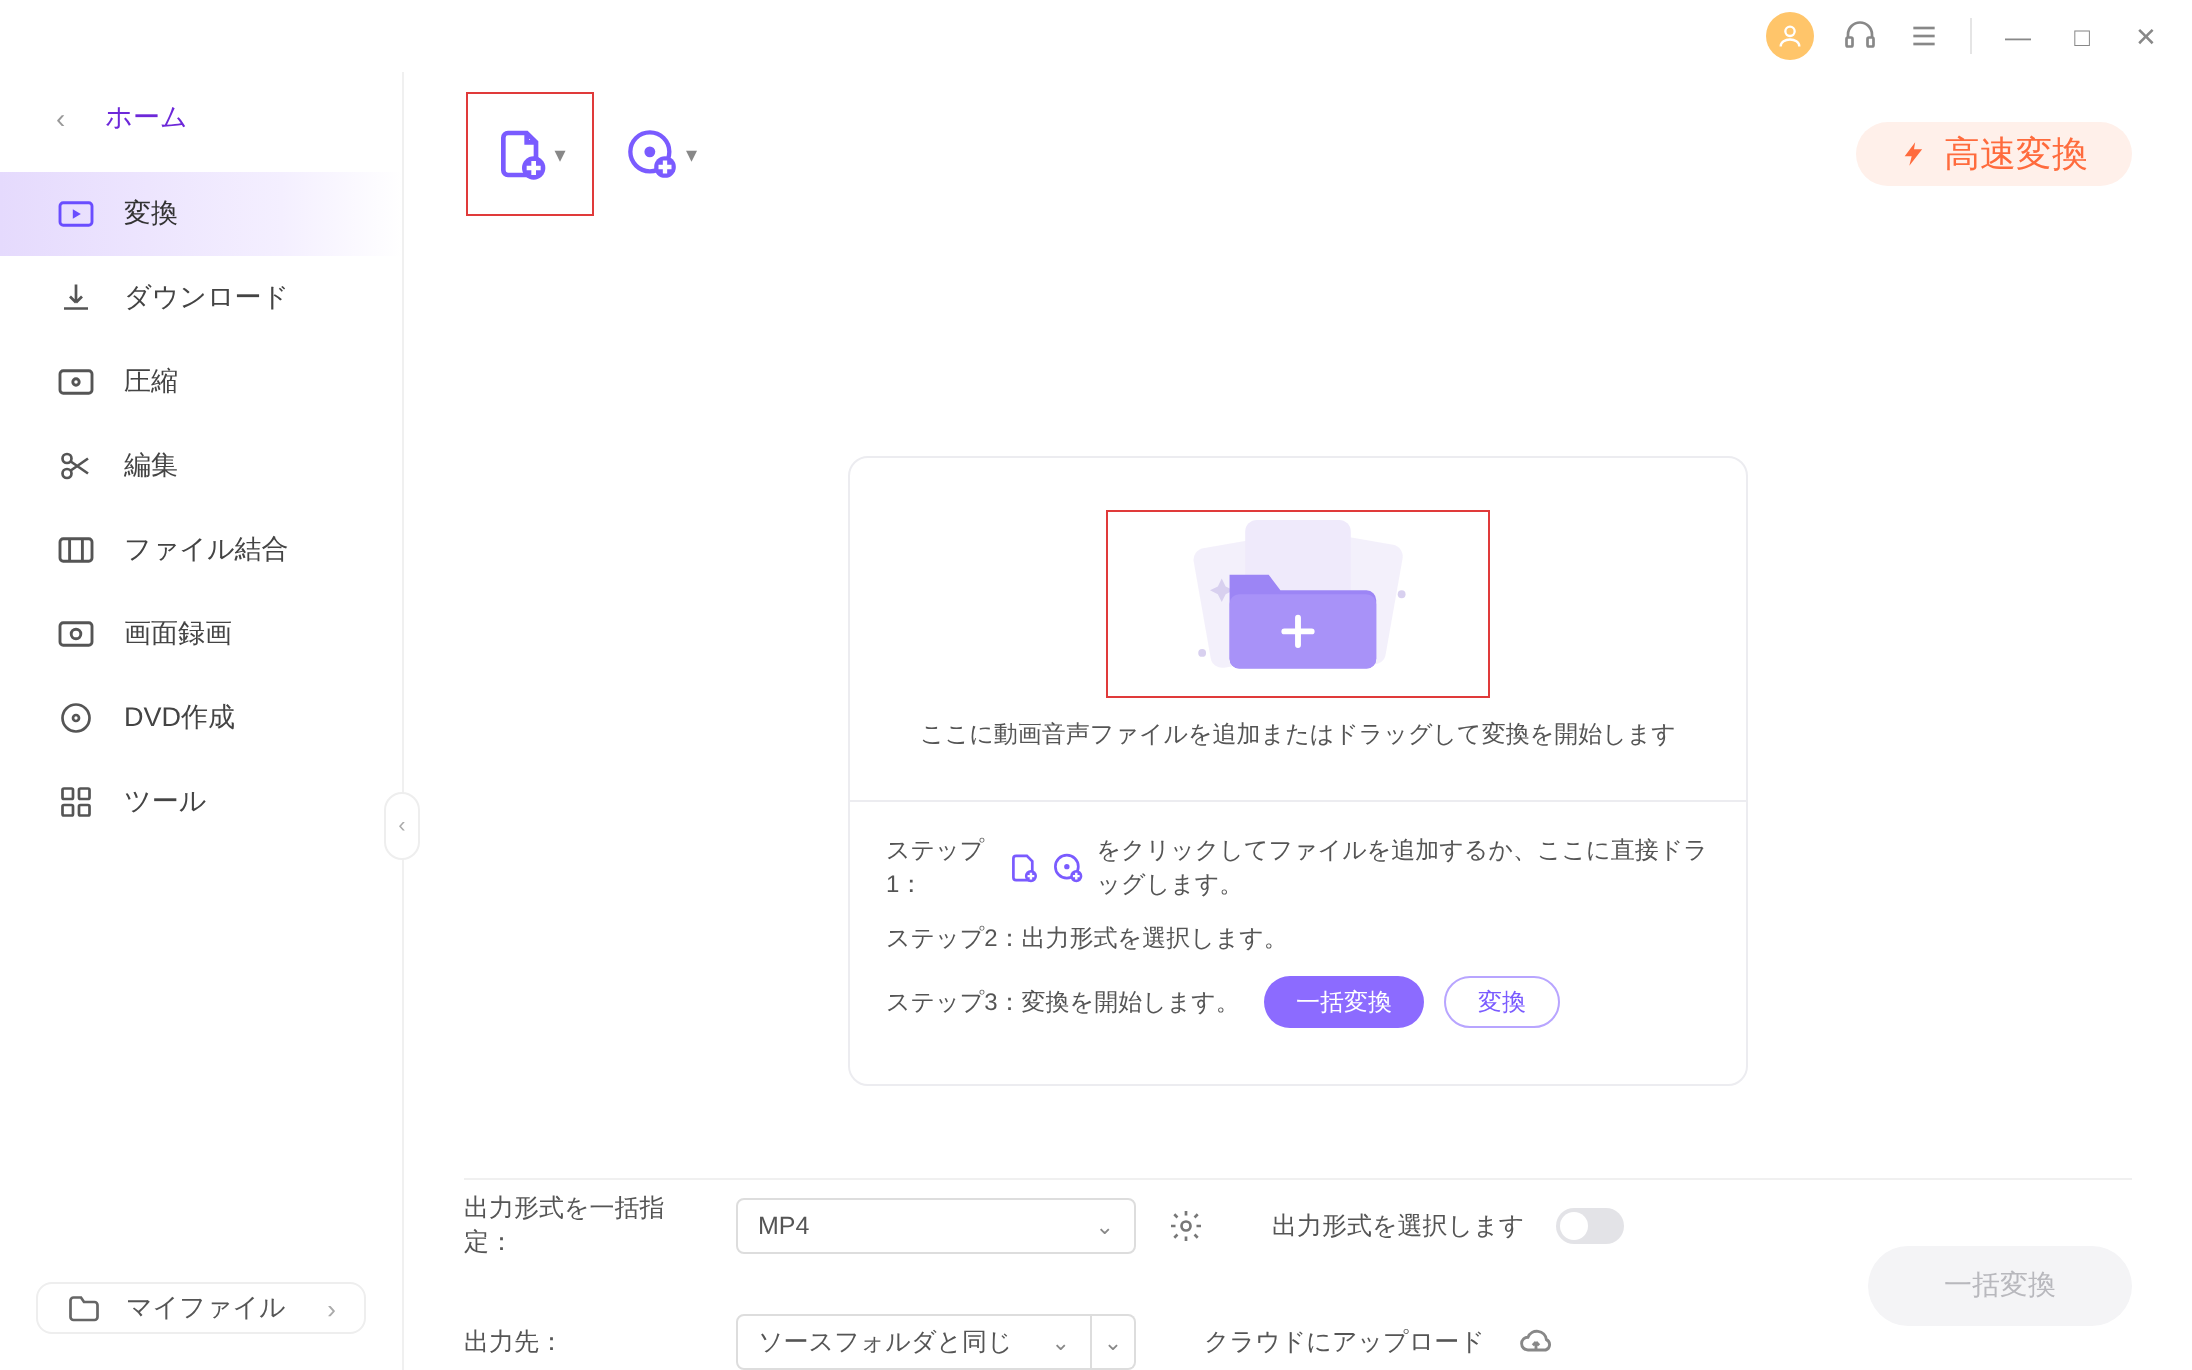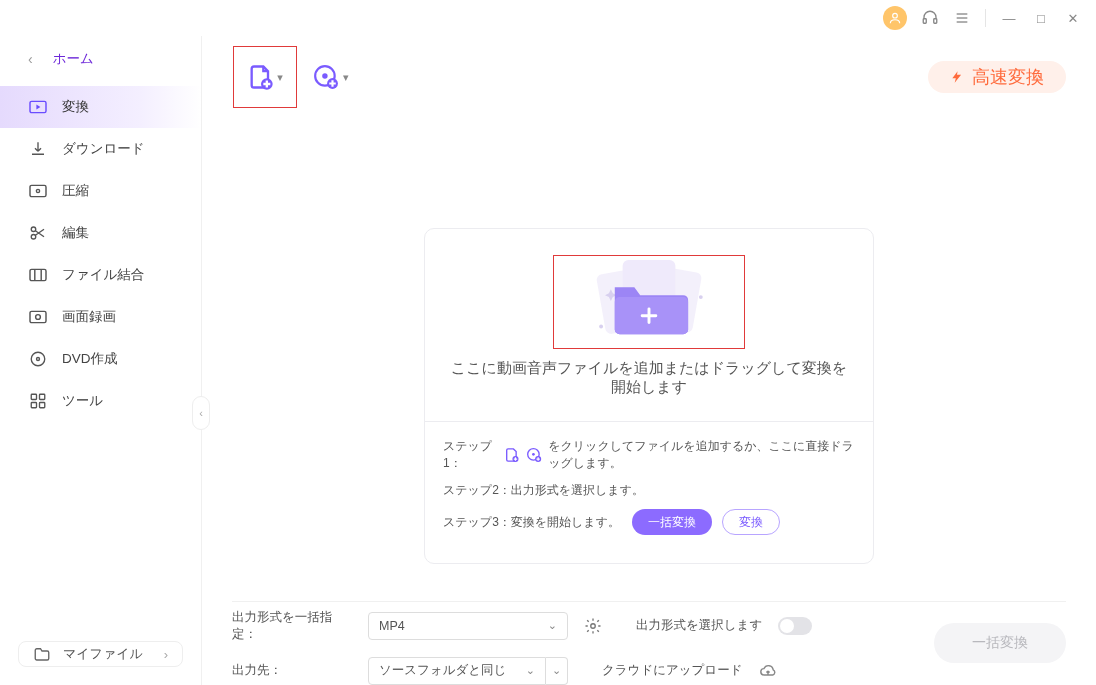--- a/index.html
+++ b/index.html
@@ -27,28 +27,28 @@
 .adddvd-btn{display:flex;align-items:center;gap:4px;margin-left:16px}
 .pill-tabs{position:absolute;left:50%;top:50%;transform:translate(-50%,-50%);width:200px;height:30px;border-radius:15px;background:#EEEEF0;display:flex;align-items:center;padding:2px}
 .pill-tab{flex:1;height:26px;border-radius:13px;display:flex;align-items:center;justify-content:center;font-size:12.5px;color:#666;cursor:pointer}
 .pill-tab.active{background:#fff;color:#333;box-shadow:0 0 0 1px #e5e5e5}
 .fast-btn{margin-left:auto;background:#FFF0EA;color:#FF6B3D;height:32px;border-radius:16px;padding:16px 22px;display:flex;align-items:center;gap:8px;font-size:18px;cursor:pointer}
 .center{flex:1;display:flex;flex-direction:column;align-items:center;padding-top:110px}
 .panel{width:450px;border:1px solid #ECECF0;border-radius:10px;background:#fff}
 .panel-top{padding:26px 20px 24px 20px;display:flex;flex-direction:column;align-items:center}
 .folder-box{width:192px;height:94px;display:flex;align-items:center;justify-content:center;position:relative}
 .folder-svg{width:170px;height:88px}
-.dropzone-text{margin-top:10px;font-size:15px;color:#555;text-align:center}
+.dropzone-text{margin-top:10px;font-size:12px;color:#555;text-align:center}
 .panel-bot{border-top:1px solid #ECECF0;padding:16px 18px 18px 18px;font-size:12px;color:#555}
 .step-row{display:flex;align-items:center;gap:6px;margin-bottom:10px}
 .step-btns{display:flex;gap:10px;margin-left:6px}
 .btn{height:26px;border-radius:13px;padding:0 16px;display:flex;align-items:center;justify-content:center;font-size:12px;cursor:pointer}
 .btn-primary{background:#8C6BFF;color:#fff}
 .btn-outline{border:1px solid #B8A5FF;color:#7A5BFF;background:#fff}
-.footer{height:84px;border-top:1px solid #f0f0f0;display:flex;flex-direction:column;justify-content:center;gap:14px;padding-top:6px}
+.footer{height:96px;border-top:1px solid #f0f0f0;display:flex;flex-direction:column;justify-content:space-between;gap:14px;padding-top:6px}
 .frow{display:flex;align-items:center;gap:16px;font-size:12.5px;color:#555}
 .flabel{width:120px}
 .select{height:28px;border:1px solid #ddd;border-radius:4px;background:#fff;display:flex;align-items:center;padding:0 10px;gap:8px;cursor:pointer;color:#555;font-size:12.5px}
 .select.w1{width:200px}
 .select.w2{width:178px}
 .sel-chev{margin-left:auto;color:#888;font-size:11px}
 .sel-split{width:22px;border-left:1px solid #ddd;display:flex;align-items:center;justify-content:center;color:#888;font-size:11px;height:28px;background:#fff;border:1px solid #ddd;border-left:none;border-radius:0 4px 4px 0;cursor:pointer}
 .gear-icon{color:#777;cursor:pointer}
 .merge-lbl{margin-left:18px}
 .toggle{width:34px;height:18px;border-radius:9px;background:#E3E3E7;position:relative;cursor:pointer}

